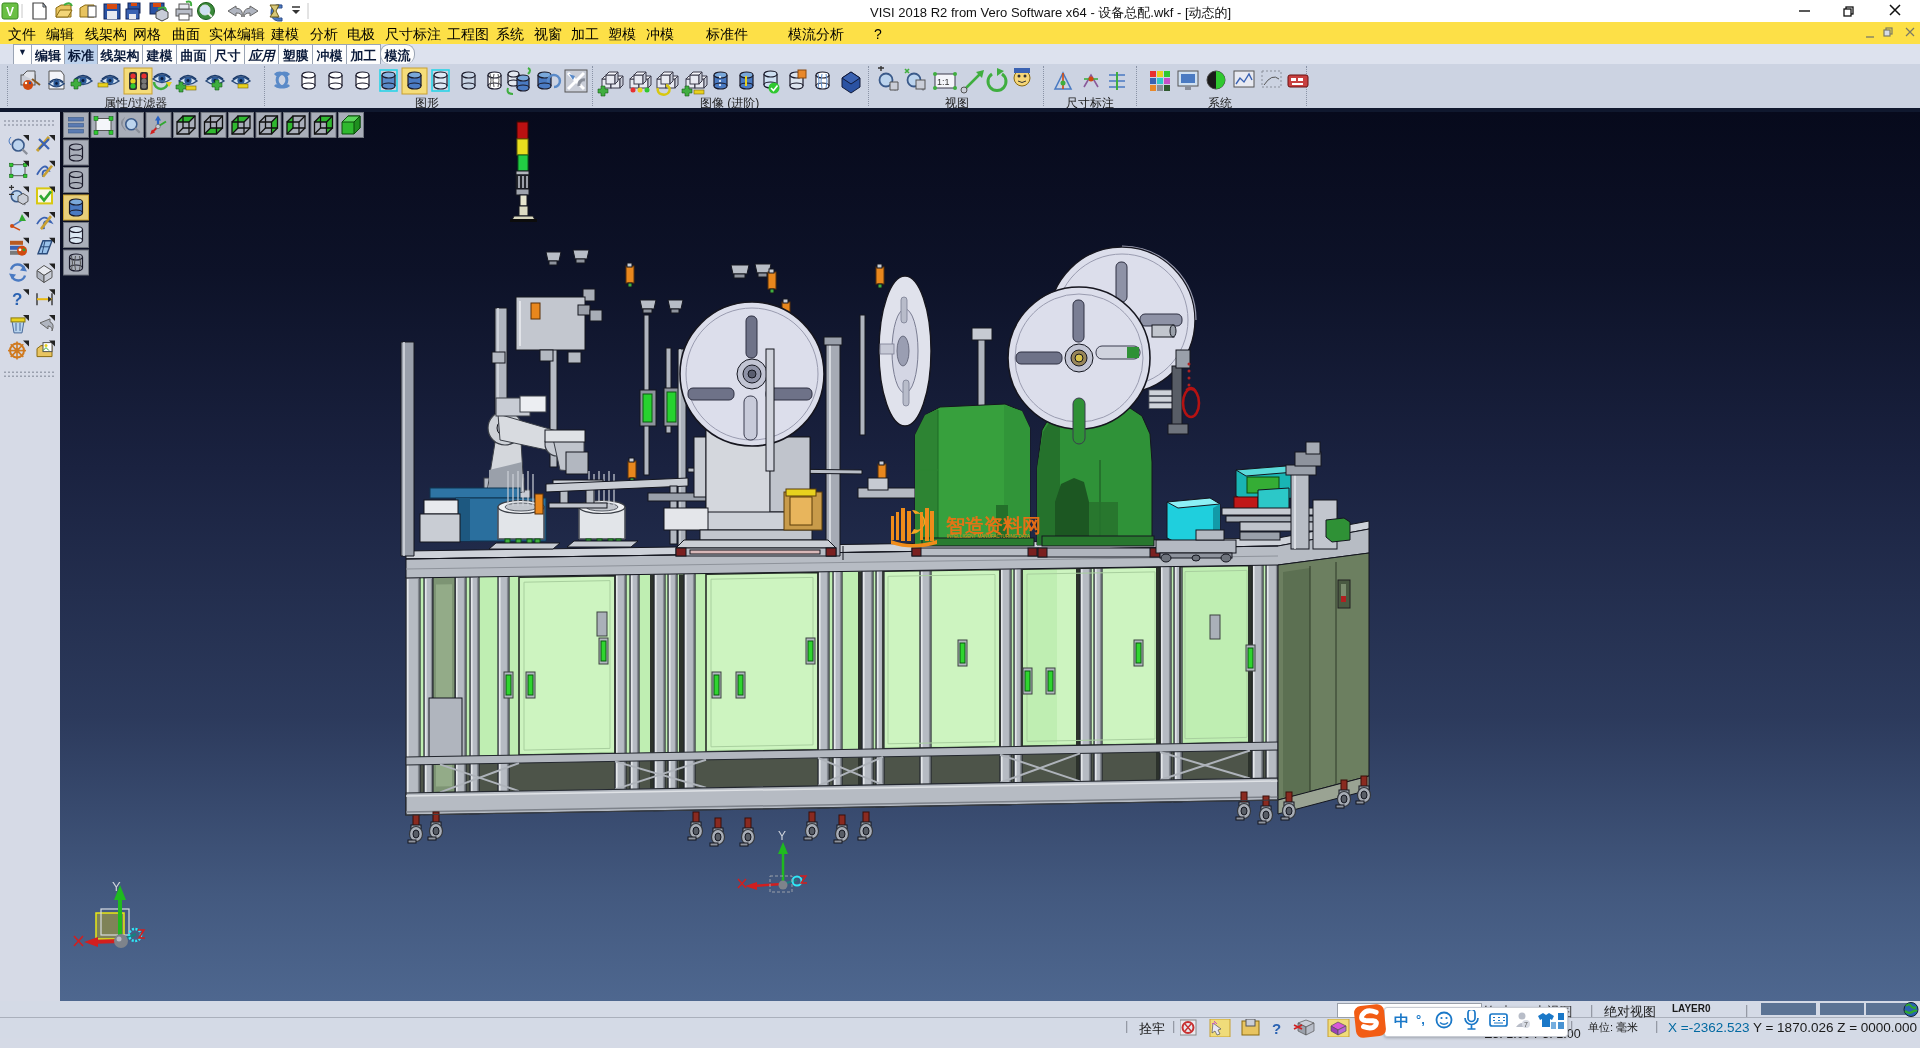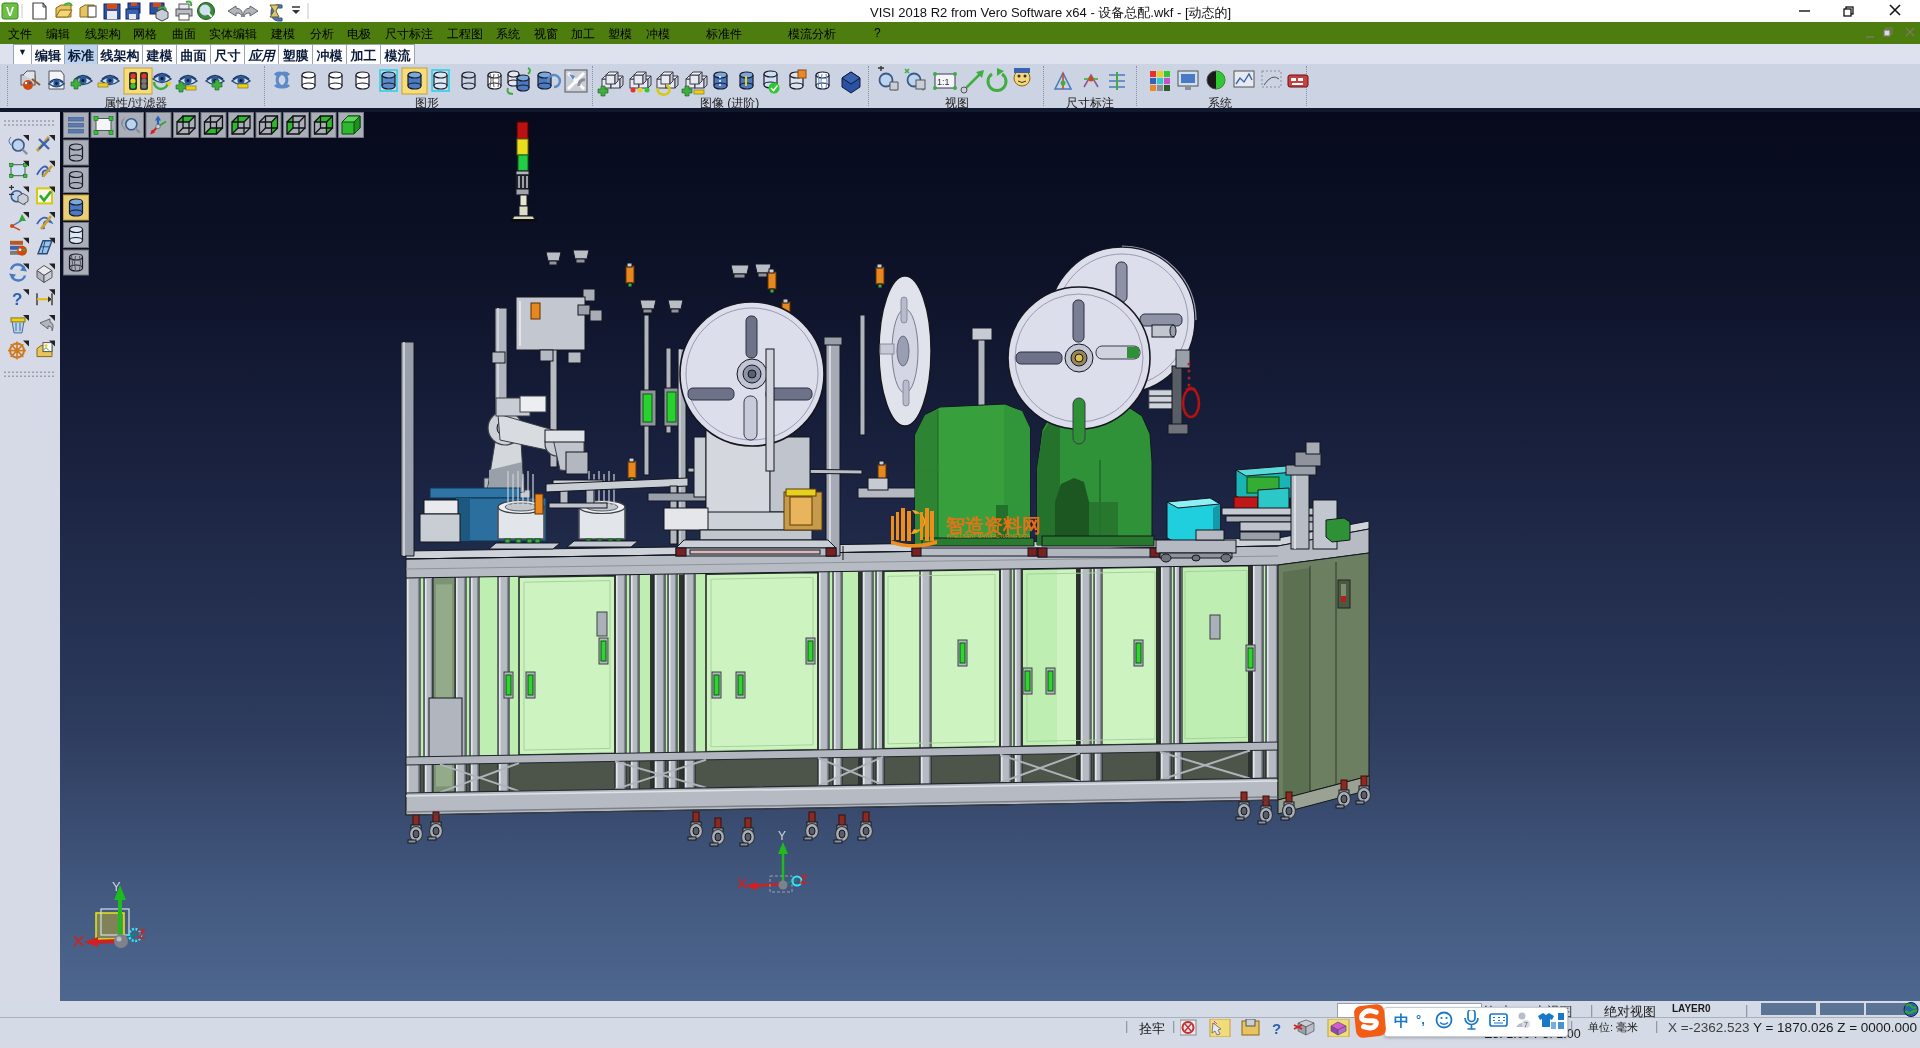--- a/index.html
+++ b/index.html
@@ -1,19 +1,19 @@
 <!DOCTYPE html>
 <html><head><meta charset="utf-8">
 <style>
 html,body{margin:0;padding:0;}
 #page{position:relative;width:1920px;height:1048px;overflow:hidden;font-family:"Liberation Sans",sans-serif;background:#d5dae6;}
 .abs{position:absolute;}
 #titlebar{left:0;top:0;width:1920px;height:22px;background:#ffffff;}
 #title{left:870px;top:4px;font-size:13px;color:#111;white-space:nowrap;}
-#menubar{left:0;top:22px;width:1920px;height:22px;background:#4d7c0f;font-size:12px;color:#000;}
+#menubar{left:0;top:22px;width:1920px;height:22px;background:#fde047;font-size:14px;color:#000;}
 .mi{position:absolute;top:4px;white-space:nowrap;}
 #tabrow{left:0;top:44px;width:1920px;height:20px;background:#dde2ee;}
 .tab{position:absolute;top:0px;height:17px;background:#fdfdfd;border:1px solid #9aa4b4;border-bottom:none;font-size:13px;color:#0a1a3a;text-align:center;padding-top:2px;font-weight:bold;box-sizing:content-box;}
 #ribbon{left:0;top:64px;width:1920px;height:44px;background:#ccd3e2;}
 .glabel{position:absolute;top:31px;font-size:12px;color:#1a1a1a;white-space:nowrap;}
 .vsep{position:absolute;top:2px;height:40px;width:0px;border-left:1px dotted #8a93a6;}
 #darkline{left:0;top:108px;width:1920px;height:4px;background:#10182e;}
 #leftpanel{left:0;top:112px;width:60px;height:889px;background:#d6dae6;}
 #viewport{left:60px;top:112px;width:1860px;height:889px;background:linear-gradient(180deg,#070a1c 0%,#0d1228 18%,#1a2240 40%,#2c3a5c 68%,#43597f 88%,#4e678f 100%);}
 #statusbar{left:0;top:1001px;width:1920px;height:37px;background:#d4dae6;font-size:13px;color:#1a1a1a;}
@@ -99,21 +99,21 @@
     <div class="tab" style="left:31px;width:32px;">编辑</div>
     <div class="tab" style="left:64px;width:32px;background:#bdd2ec;">标准</div>
     <div class="tab" style="left:97px;width:44px;">线架构</div>
     <div class="tab" style="left:142px;width:33px;">建模</div>
     <div class="tab" style="left:176px;width:33px;">曲面</div>
     <div class="tab" style="left:210px;width:33px;">尺寸</div>
     <div class="tab" style="left:244px;width:33px;font-style:italic;">应用</div>
     <div class="tab" style="left:278px;width:33px;">塑膜</div>
     <div class="tab" style="left:312px;width:33px;">冲模</div>
     <div class="tab" style="left:346px;width:33px;">加工</div>
-    <div class="tab" style="left:380px;width:33px;">模流</div>
+    <div class="tab" style="left:380px;width:33px;border-radius:9px;">模流</div>
   </div>
   <div class="abs" id="ribbon">
     <div class="vsep" style="left:7px"></div>
     <div class="vsep" style="left:264px"></div>
     <div class="vsep" style="left:592px"></div>
     <div class="vsep" style="left:868px"></div>
     <div class="vsep" style="left:1043px"></div>
     <div class="vsep" style="left:1136px"></div>
     <div class="vsep" style="left:1306px"></div>
     <div class="glabel" style="left:104px">属性/过滤器</div>
@@ -1246,21 +1246,21 @@
         <rect x="180" y="2" width="14" height="14" fill="#e8eaf0" stroke="#888"></rect>
         <circle cx="210" cy="9" r="8" fill="#e8eaf0" stroke="#2a8a2a" stroke-width="2"></circle>
         <path d="M205 9 h10 M210 4 v10" stroke="#2a8a2a" stroke-width="2"></path>
         <rect x="232" y="2" width="15" height="14" fill="#e8eaf0" stroke="#888"></rect>
         <path d="M232 9 h15 M239.5 2 v14" stroke="#888"></path>
       </svg>
 <div class="abs" style="left:1484px;top:26px;font-size:12.5px;color:#222">E3: 1.00 P3: 1.00</div>
 <div class="abs" style="left:1570px;top:17px;color:#8a8f9a">|</div>
 <div class="abs" style="left:1588px;top:19px;font-size:11px">单位: 毫米</div>
 <div class="abs" style="left:1655px;top:17px;color:#8a8f9a">|</div>
-<div class="abs" style="left:1668px;top:19px;font-size:13.5px"><span style="color:#404040">X =-2362.523</span> <span>Y = 1870.026 Z = 0000.000</span></div>
+<div class="abs" style="left:1668px;top:19px;font-size:13.5px"><span style="color:#0369a1">X =-2362.523</span> <span>Y = 1870.026 Z = 0000.000</span></div>
 <div class="abs" style="left:1384px;top:6px;width:182px;height:28px;background:#fff;border:1px solid #c8ccd4;border-radius:3px;box-shadow:0 1px 3px rgba(0,0,0,0.25)"></div>
 <svg class="abs" style="left:1352px;top:1px" width="36" height="38" viewBox="0 0 36 38">
         <g transform="rotate(-6 18 19)">
           <rect x="3" y="3" width="30" height="32" rx="7" fill="#f25c14"></rect>
           <path d="M25 11 q-9 -5 -14 1 q-3 5 3 6 l7 1 q5 1 2 5 q-4 4 -12 0" fill="none" stroke="#fff" stroke-width="5" stroke-linecap="round"></path>
         </g>
       </svg>
 <svg class="abs" style="left:1392px;top:9px" width="172" height="22" viewBox="0 0 172 22">
         <text x="2" y="16" font-size="15" font-weight="bold" fill="#1a78c8">中</text>
         <text x="24" y="14" font-size="13" font-weight="bold" fill="#1a78c8">°,</text>

